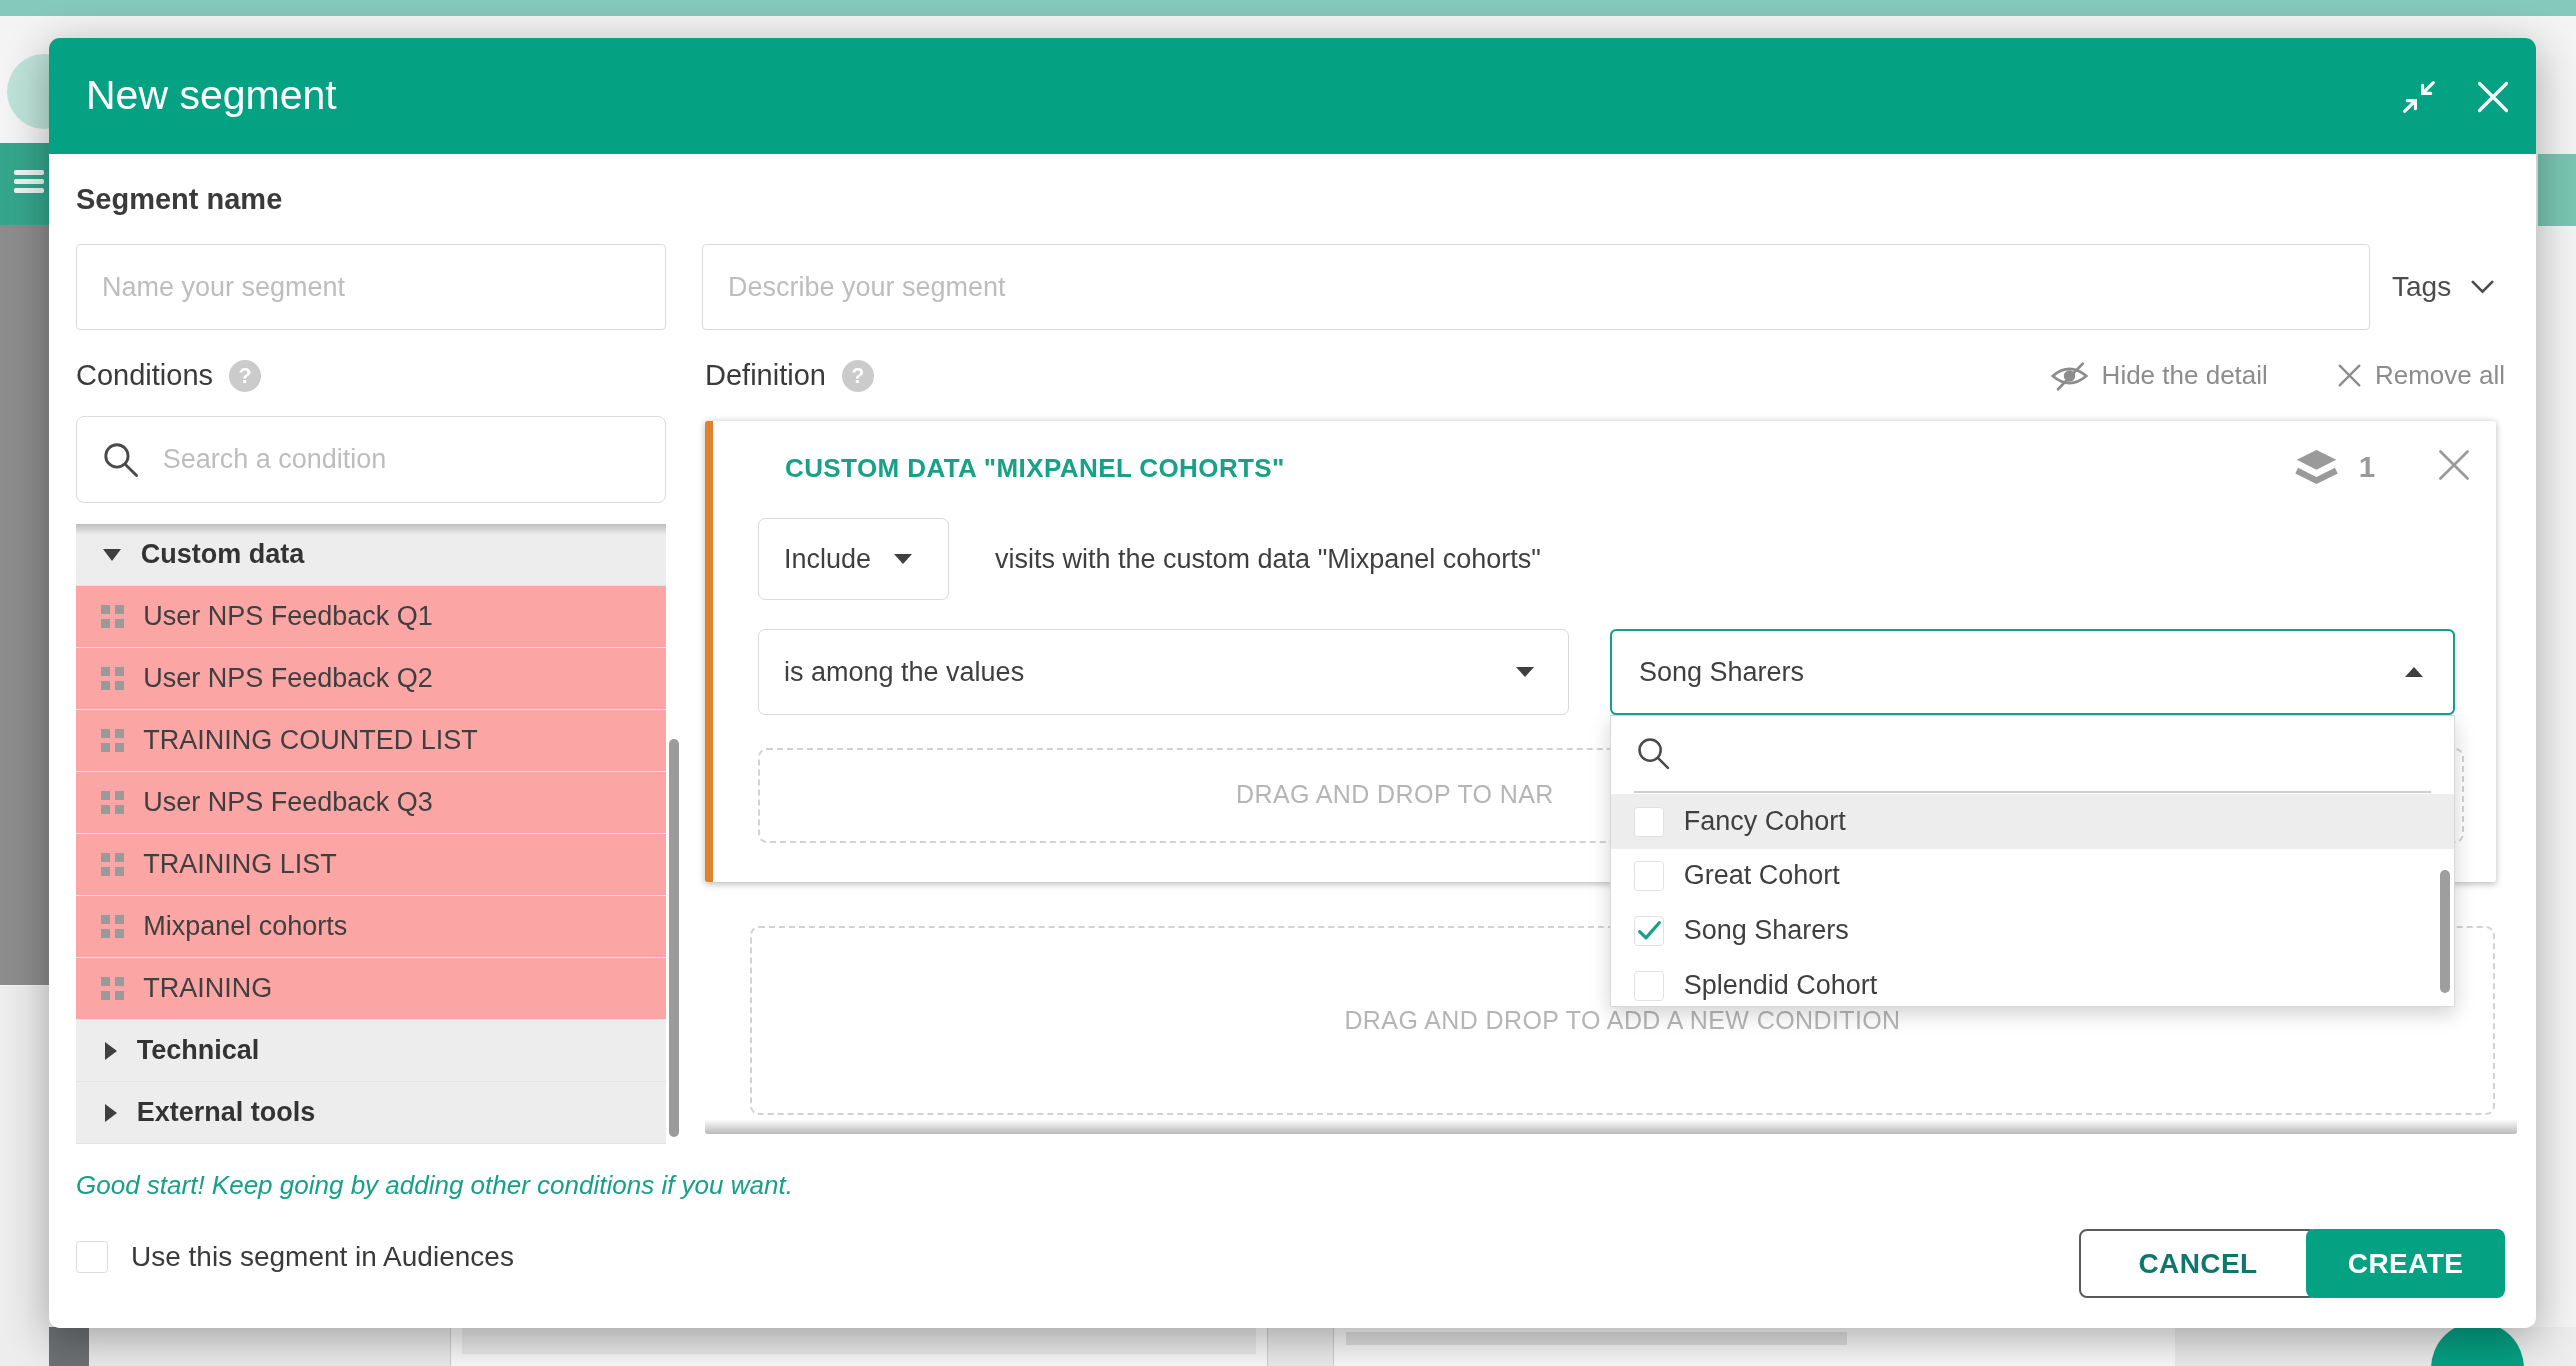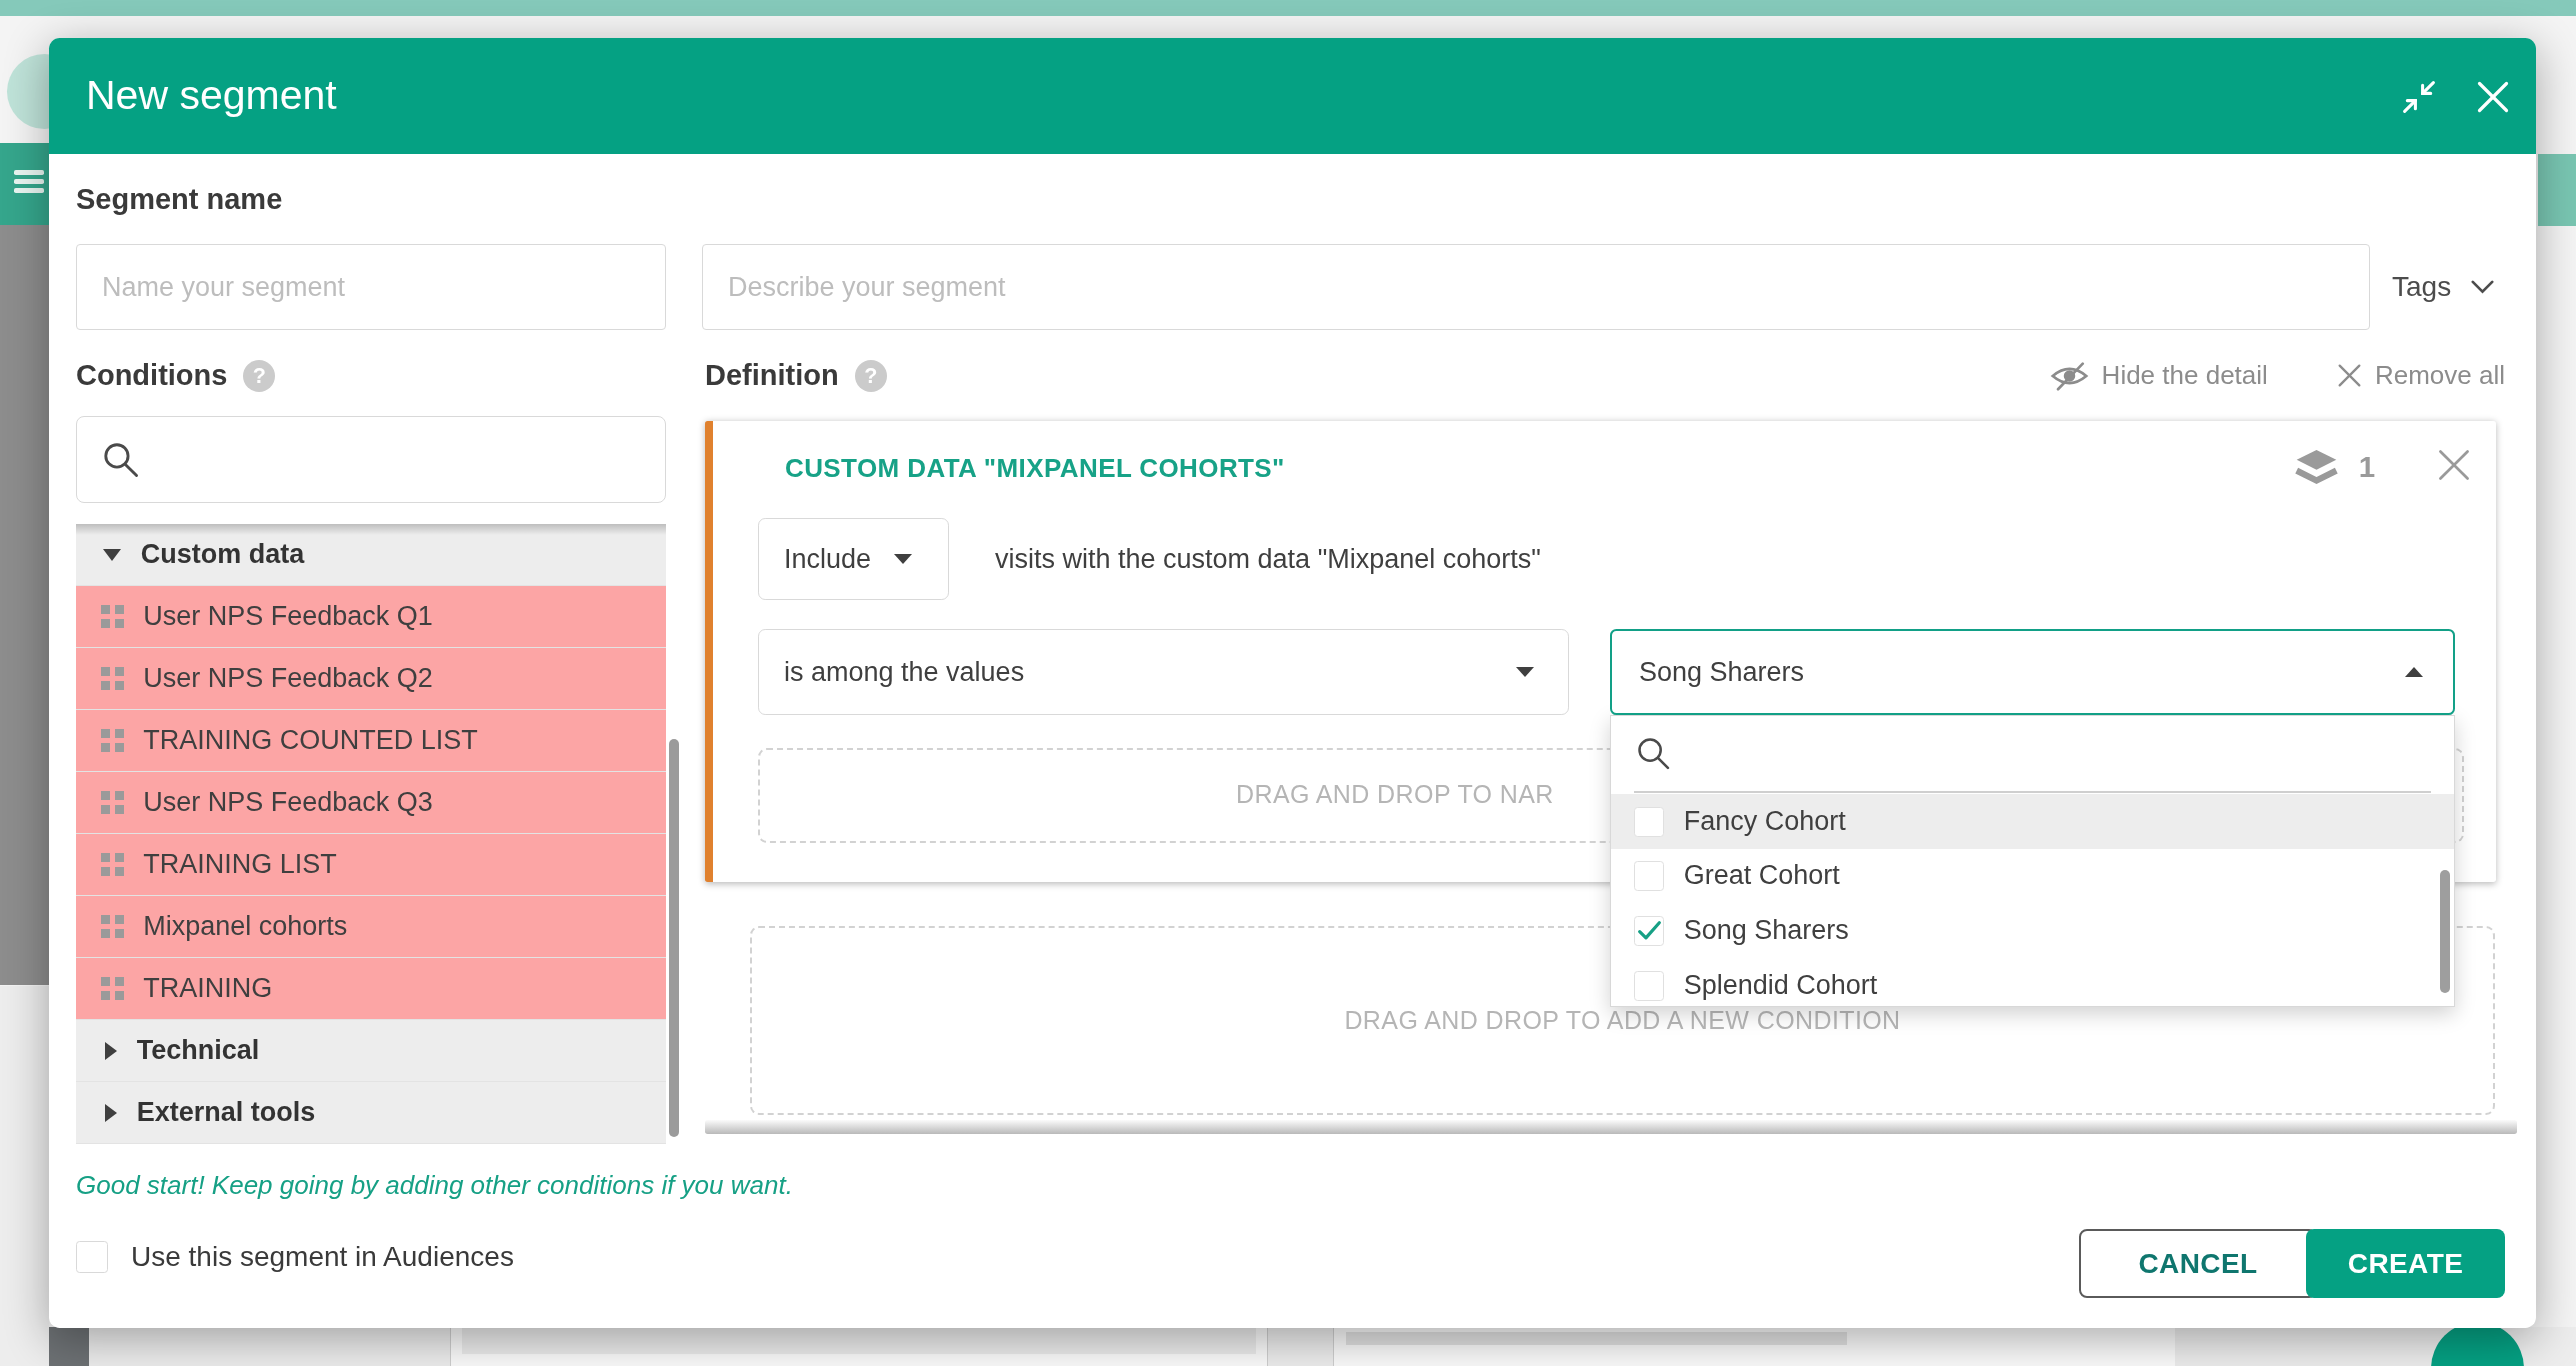--- a/index.html
+++ b/index.html
@@ -33,21 +33,21 @@
   .seglabel{position:absolute;left:27px;top:145px;font-size:29px;font-weight:700;color:#3a3a3a;}
   .tinput{position:absolute;top:206px;height:86px;border:1.8px solid #d9d9d9;border-radius:4px;
           font-size:27px;color:#3f3f3f;padding:0 25px;box-sizing:border-box;outline:none;background:#fff;
           font-family:inherit;}
   .tinput::placeholder{color:#bdbdbd;}
   .in-name{left:27px;width:590px;}
   .in-desc{left:653px;width:1668px;}
   .tags{position:absolute;left:2343px;top:206px;height:86px;width:116px;display:flex;align-items:center;gap:19.7px;cursor:pointer;text-align:right;}
   .tags .t{font-size:28px;color:#4c4c4c;}
   .secrow{position:absolute;top:318px;height:39px;display:flex;align-items:center;}
-  .sechead{font-size:29px;font-weight:700;color:#3a3a3a;}
+  .sechead{font-size:29px;font-weight:400;color:#3a3a3a;}
   .qicon{display:inline-block;width:32px;height:32px;margin-left:16px;border-radius:50%;background:#cbcbcb;
          color:#fff;font-size:21.5px;font-weight:700;text-align:center;line-height:32px;}
   .qicon::after{content:"?";}
   .defactions{position:absolute;right:31px;top:318px;height:39px;display:flex;align-items:center;gap:14.3px;
               color:#8c8c8c;font-size:26px;}
   .defactions .gap{width:41px;}
   .act{display:flex;align-items:center;gap:12.5px;cursor:pointer;}
   
   .searchbox{position:absolute;left:27px;top:378px;width:590px;height:87px;border:1.8px solid #d9d9d9;
              border-radius:8px;box-sizing:border-box;display:flex;align-items:center;padding-left:23px;gap:19.7px;background:#fff;}
@@ -207,20 +207,21 @@
       </span>
     </div>
 
     <div class="searchbox">
       <span>
         <svg width="41" height="41" viewBox="0 0 46 46" fill="none" stroke="#4a4a4a" stroke-width="3.2" stroke-linecap="round">
           <circle cx="19" cy="19" r="12.5"></circle>
             <line x1="28.5" y1="28.5" x2="41" y2="41"></line>
         </svg>
       </span>
+      <input placeholder="Search a condition" style="">
     </div>
 
     <div class="clist">
       <div class="crow group">
         <span class="tri-down"></span>
         <span class="lbl">Custom data</span>
       </div>
       <div class="crow">
         <span class="drag">
             <i></i>

